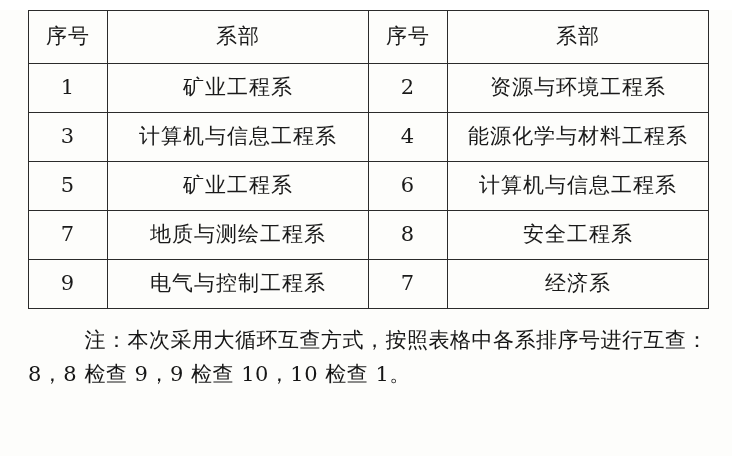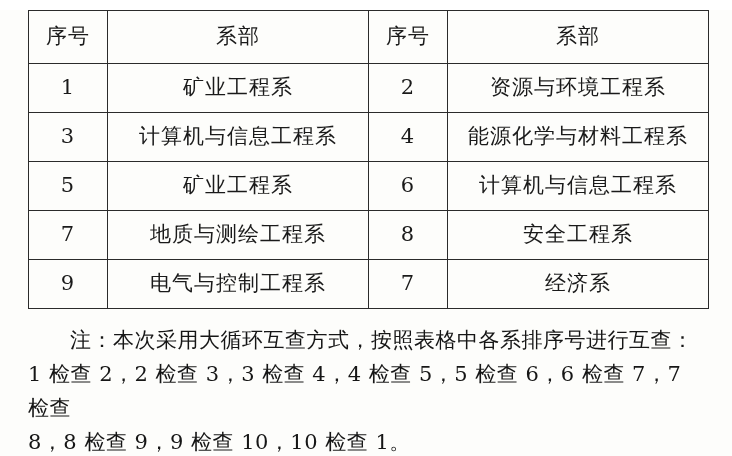--- a/index.html
+++ b/index.html
@@ -62,20 +62,21 @@
     line-height: 1.62;
     letter-spacing: 0.5px;
     color: #161616;
     font-family: "DejaVu Serif", "Liberation Serif", serif;
   }
   .note-line {
     white-space: pre-wrap;
   }
   .note-line.first {
     text-indent: 42px;
+    text-align: right;
   }
 </style>
 </head>
 <body>
 
 <div class="page">
 
   <table class="dept-table">
     <tbody>
       <tr class="header-row">
@@ -112,17 +113,16 @@
         <td class="col-num">9</td>
         <td class="col-name">电气与控制工程系</td>
         <td class="col-num2">7</td>
         <td class="col-name2">经济系</td>
       </tr>
     </tbody>
   </table>
 
   <div class="note">
     <div class="note-line first">注：本次采用大循环互查方式，按照表格中各系排序号进行互查：</div>
-    <div class="note-line">1 检查 2，2 检查 3，3 检查 4，4 检查 5，5 检查 6，6 检查 7，7 检查</div>
     <div class="note-line">8，8 检查 9，9 检查 10，10 检查 1。</div>
   </div>
 
 </div>
 
 </body></html>

